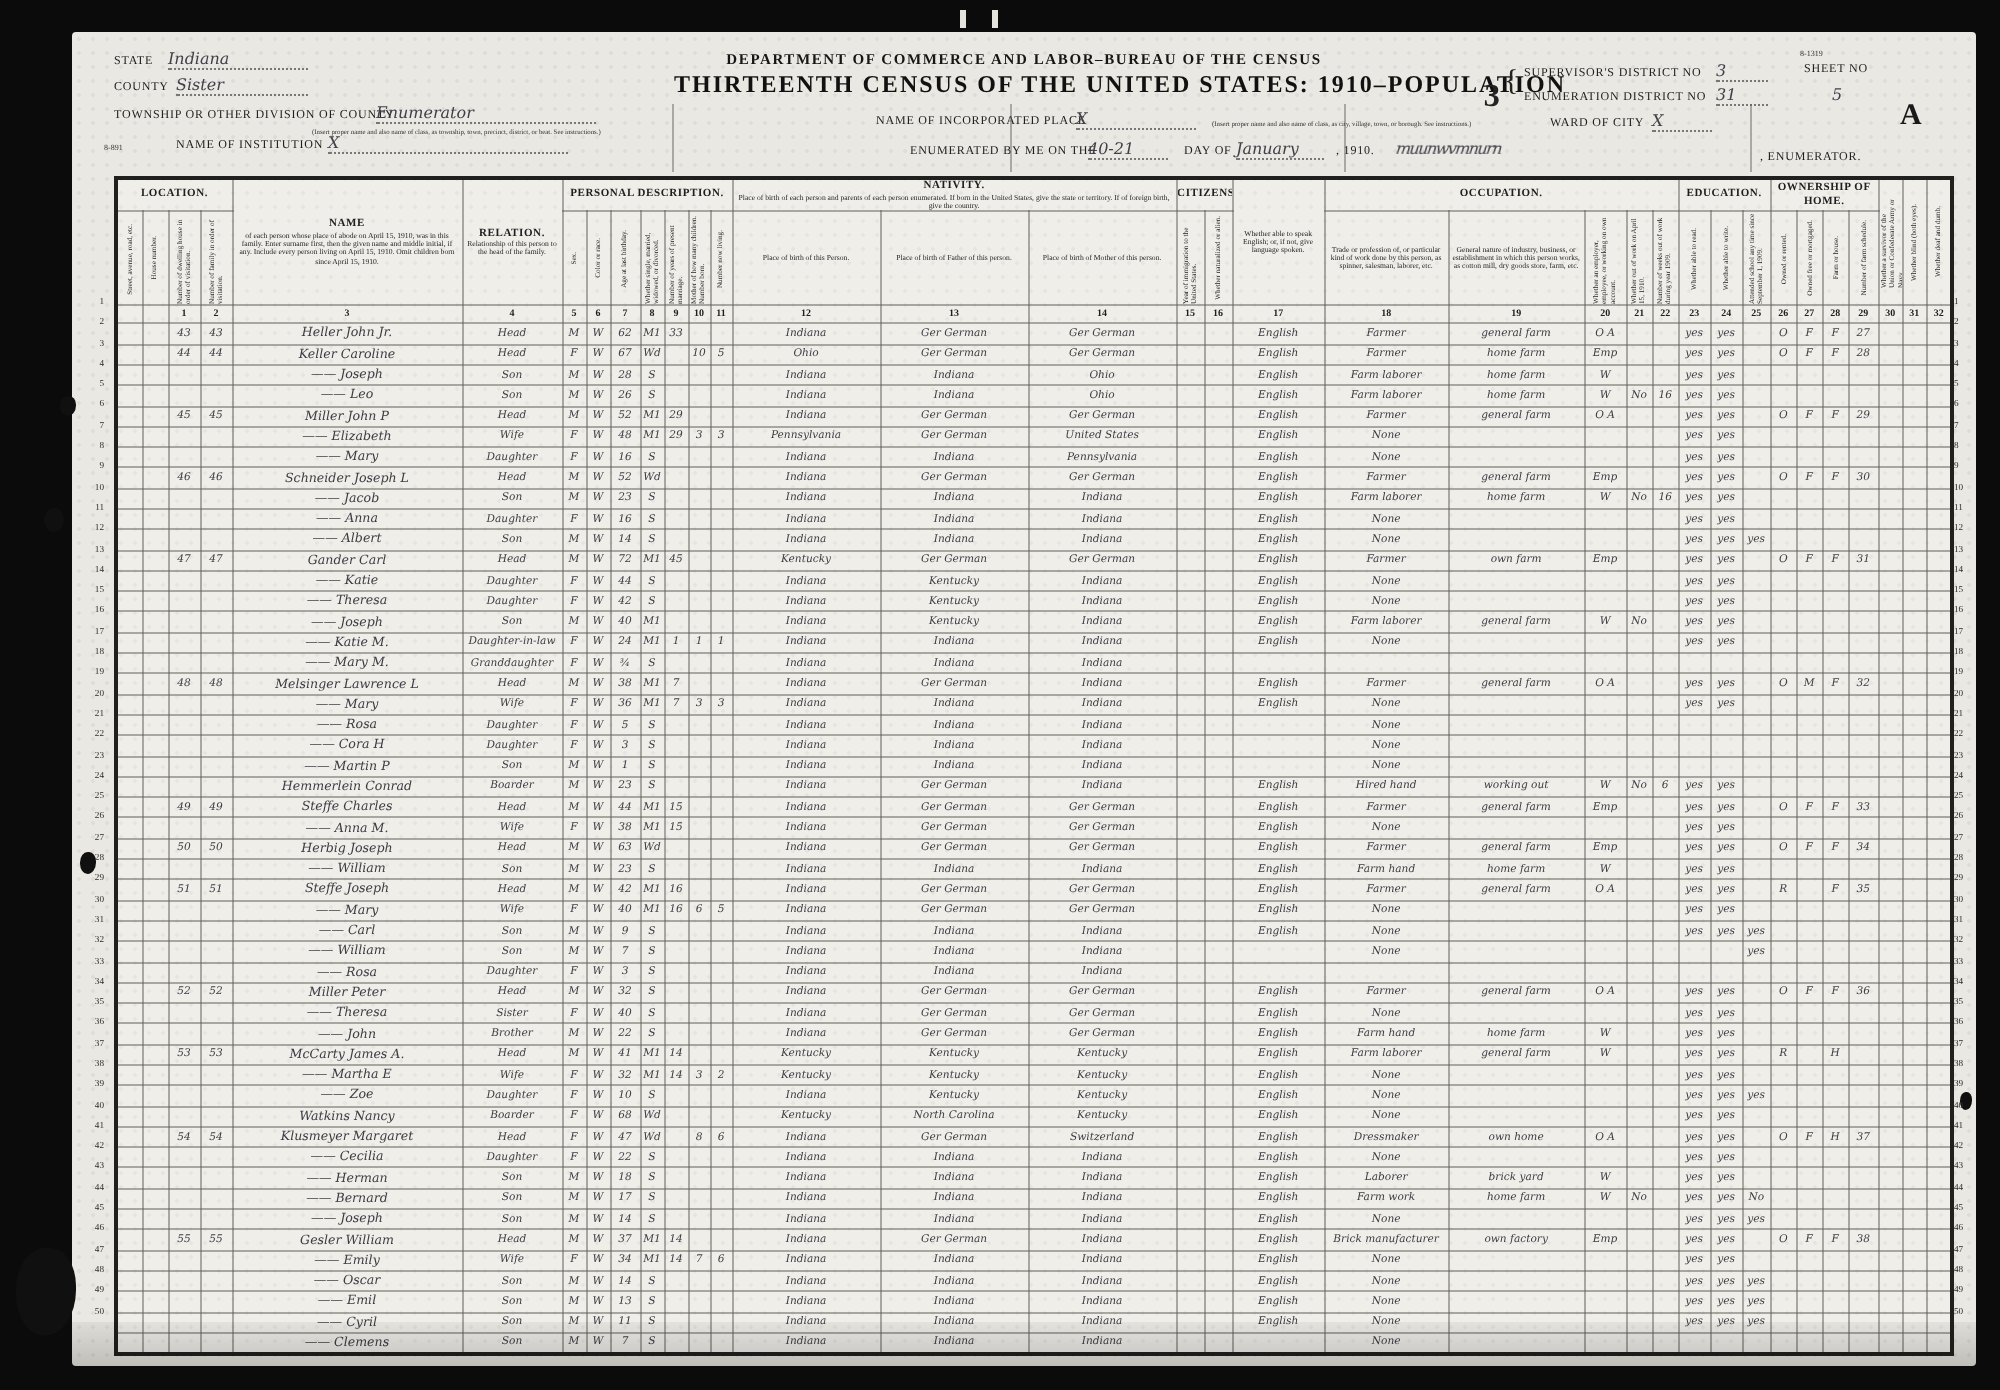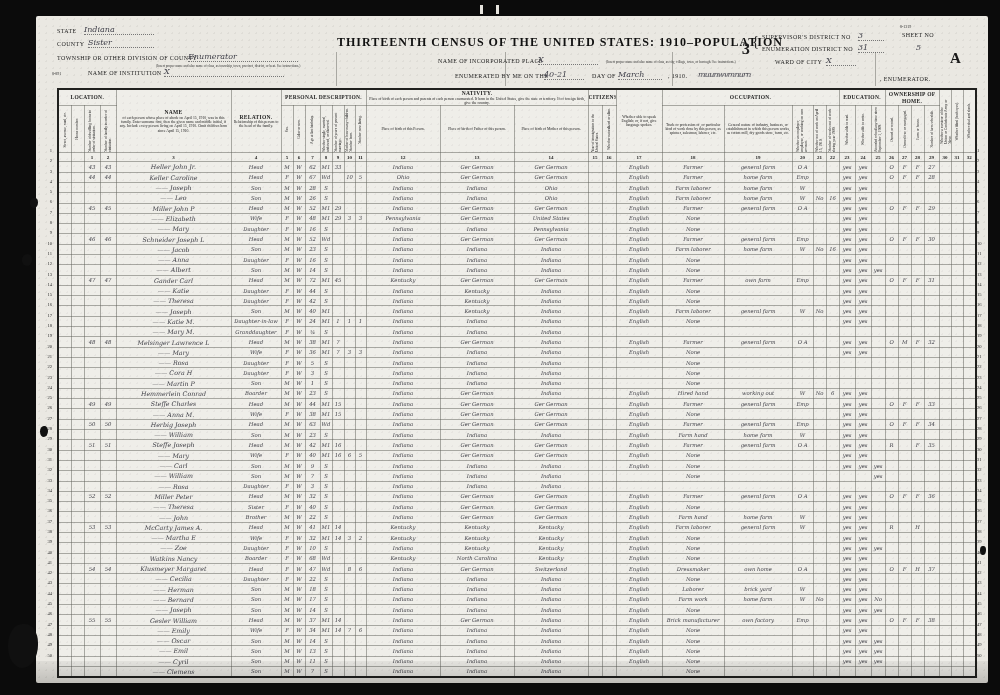--- a/index.html
+++ b/index.html
@@ -60,41 +60,42 @@
 
   <div class="paper">
 
     <div class="blob" style="left:-6px;top:182px;width:8px;height:10px;"></div>
     <div class="blob" style="left:-14px;top:238px;width:10px;height:12px;"></div>
     <div class="blob" style="left:4px;top:410px;width:8px;height:11px;"></div>
     <div class="blob" style="left:-28px;top:608px;width:30px;height:44px;"></div>
     <div class="blob" style="left:944px;top:530px;width:6px;height:9px;"></div>
 
     <div class="hdr">
+      <div class="p dept">DEPARTMENT OF COMMERCE AND LABOR–BUREAU OF THE CENSUS</div>
       <div class="p title">THIRTEENTH CENSUS OF THE UNITED STATES: 1910–POPULATION</div>
       <span class="p stamp" style="left:706px;top:24px;">3</span>
 
       <span class="p lab" style="left:21px;top:12px;">State</span>
       <span class="p hw dots" style="left:48px;top:9px;min-width:70px;">Indiana</span>
       <span class="p lab" style="left:21px;top:25px;">County</span>
       <span class="p hw dots" style="left:52px;top:22px;min-width:66px;">Sister</span>
       <span class="p lab" style="left:21px;top:39px;">Township or other division of county</span>
       <span class="p hw dots" style="left:152px;top:36px;min-width:110px;">Enumerator</span>
       <span class="p lab-sm" style="left:120px;top:48px;font-size:3.4px;">(Insert proper name and also name of class, as township, town, precinct, district, or beat. See instructions.)</span>
       <span class="p lab-sm" style="left:16px;top:55px;">8-891</span>
       <span class="p lab" style="left:52px;top:54px;">Name of Institution</span>
       <span class="p hw dots" style="left:128px;top:51px;min-width:120px;">X</span>
 
       <span class="p lab" style="left:402px;top:42px;">Name of Incorporated Place</span>
       <span class="p hw dots" style="left:502px;top:39px;min-width:60px;">X</span>
       <span class="p lab-sm" style="left:570px;top:44px;font-size:3.4px;">(Insert proper name and also name of class, as city, village, town, or borough. See instructions.)</span>
       <span class="p lab" style="left:419px;top:57px;">Enumerated by me on the</span>
       <span class="p hw dots" style="left:508px;top:54px;min-width:40px;">40-21</span>
       <span class="p lab" style="left:556px;top:57px;">day of</span>
-      <span class="p hw dots" style="left:582px;top:54px;min-width:44px;">March</span>
+      <span class="p hw dots" style="left:582px;top:54px;min-width:44px;">January</span>
       <span class="p lab" style="left:632px;top:57px;">, 1910.</span>
       <span class="p scr" style="left:662px;top:54px;">muunwvmnurn</span>
       <span class="p lab" style="left:844px;top:60px;">, Enumerator.</span>
 
       <span class="p brace" style="left:716px;top:17px;">{</span>
       <span class="p lab" style="left:726px;top:18px;">Supervisor's District No</span>
       <span class="p hw dots" style="left:822px;top:15px;min-width:26px;">3</span>
       <span class="p lab" style="left:726px;top:30px;">Enumeration District No</span>
       <span class="p hw dots" style="left:822px;top:27px;min-width:26px;">31</span>
       <span class="p lab" style="left:739px;top:43px;">Ward of city</span>

